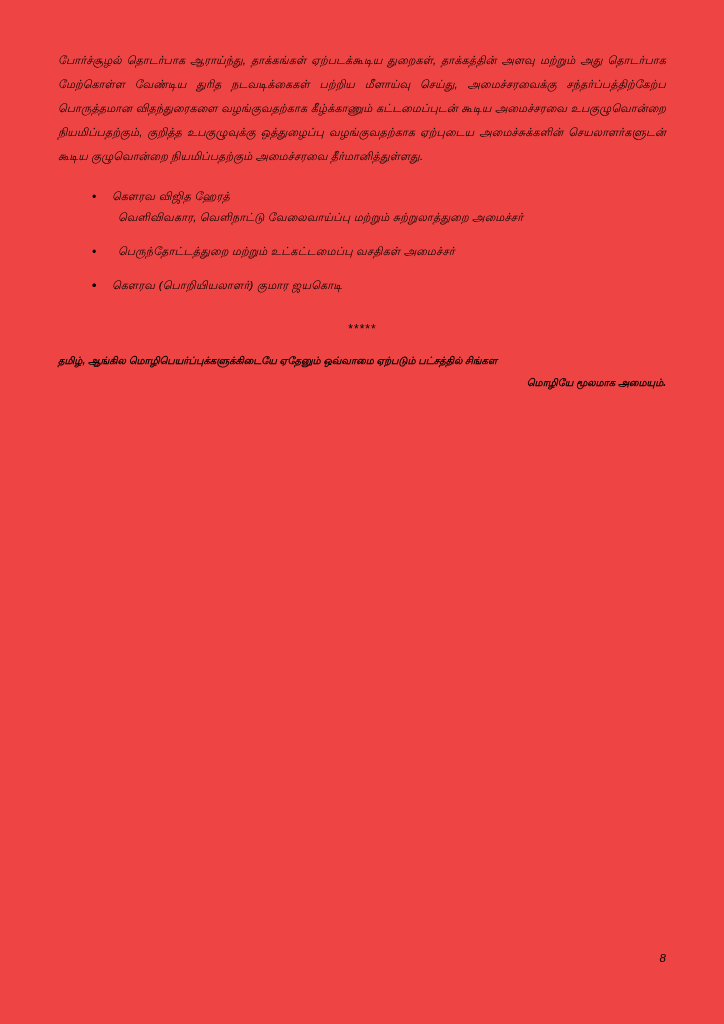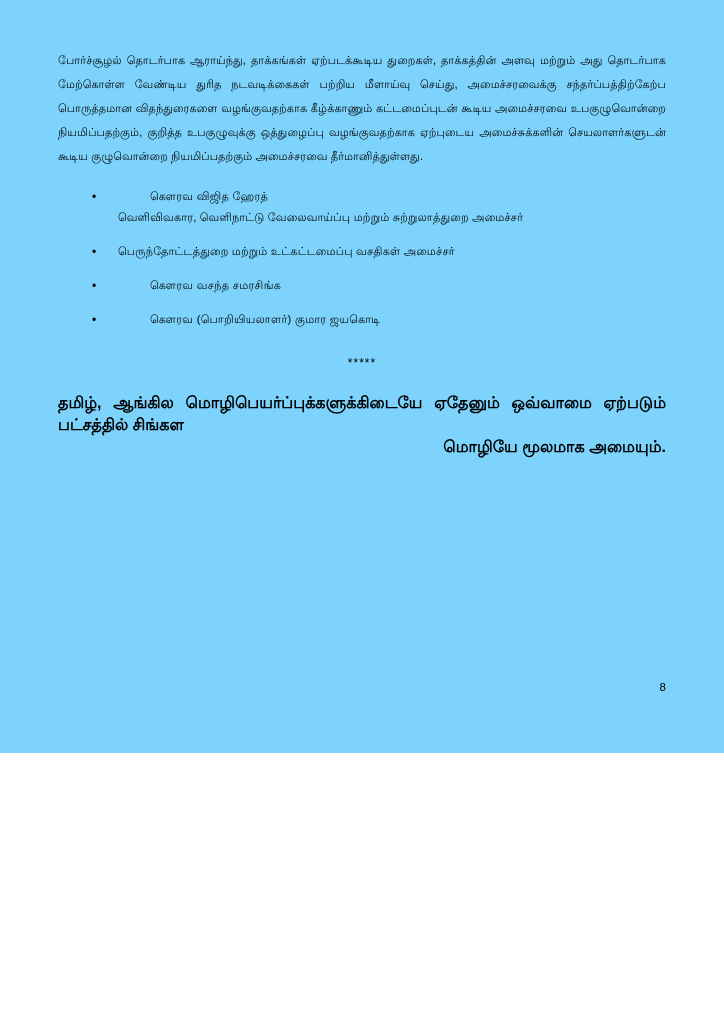--- a/index.html
+++ b/index.html
@@ -3,26 +3,27 @@
 <meta charset="utf-8">
 <style>
   html, body {
     margin: 0;
     padding: 0;
     background: #ffffff;
   }
   .page {
     position: relative;
     width: 724px;
-    height: 753px;
-    background: #7dd3fc;
+    height: 1024px;
+    background: #ef4444;
     font-family: "Liberation Sans", sans-serif;
     color: #000000;
     box-sizing: border-box;
     overflow: hidden;
+    font-style: italic;
   }
   .content {
     position: absolute;
     left: 58px;
     top: 48px;
     width: 608px;
   }
   .para {
     font-size: 11.2px;
     line-height: 24px;
@@ -46,36 +47,35 @@
   .bullet-item .dot {
     position: absolute;
     left: 34px;
     top: 1px;
     font-size: 12px;
     line-height: 21px;
   }
   .bullet-item .name {
     display: block;
     letter-spacing: 0.3px;
-    margin-left: 38px;
   }
   .bullet-item .title {
     display: block;
     letter-spacing: 0.2px;
     margin-left: 6px;
   }
   .stars {
     margin-top: 26px;
     text-align: center;
     font-size: 12px;
     letter-spacing: 1px;
   }
   .footnote {
-    margin-top: 22px;
-    font-size: 16px;
+    margin-top: 14px;
+    font-size: 10px;
     line-height: 22px;
     text-align: justify;
     font-weight: bold;
   }
   .footnote .line2 {
     display: block;
     text-align: right;
   }
   .page-number {
     position: absolute;
@@ -97,21 +97,20 @@
         <span class="dot">•</span>
         <span class="name">கௌரவ விஜித ஹேரத்</span>
         <span class="title">வெளிவிவகார, வெளிநாட்டு வேலைவாய்ப்பு மற்றும் சுற்றுலாத்துறை அமைச்சர்</span>
       </li>
       <li class="bullet-item">
         <span class="dot">•</span>
         <span class="title">பெருந்தோட்டத்துறை மற்றும் உட்கட்டமைப்பு வசதிகள் அமைச்சர்</span>
       </li>
       <li class="bullet-item">
         <span class="dot">•</span>
-        <span class="name">கௌரவ வசந்த சமரசிங்க</span>
       </li>
       <li class="bullet-item">
         <span class="dot">•</span>
         <span class="name">கௌரவ (பொறியியலாளர்) குமார ஜயகொடி</span>
       </li>
     </ul>
 
     <div class="stars">*****</div>
 
     <div class="footnote">

